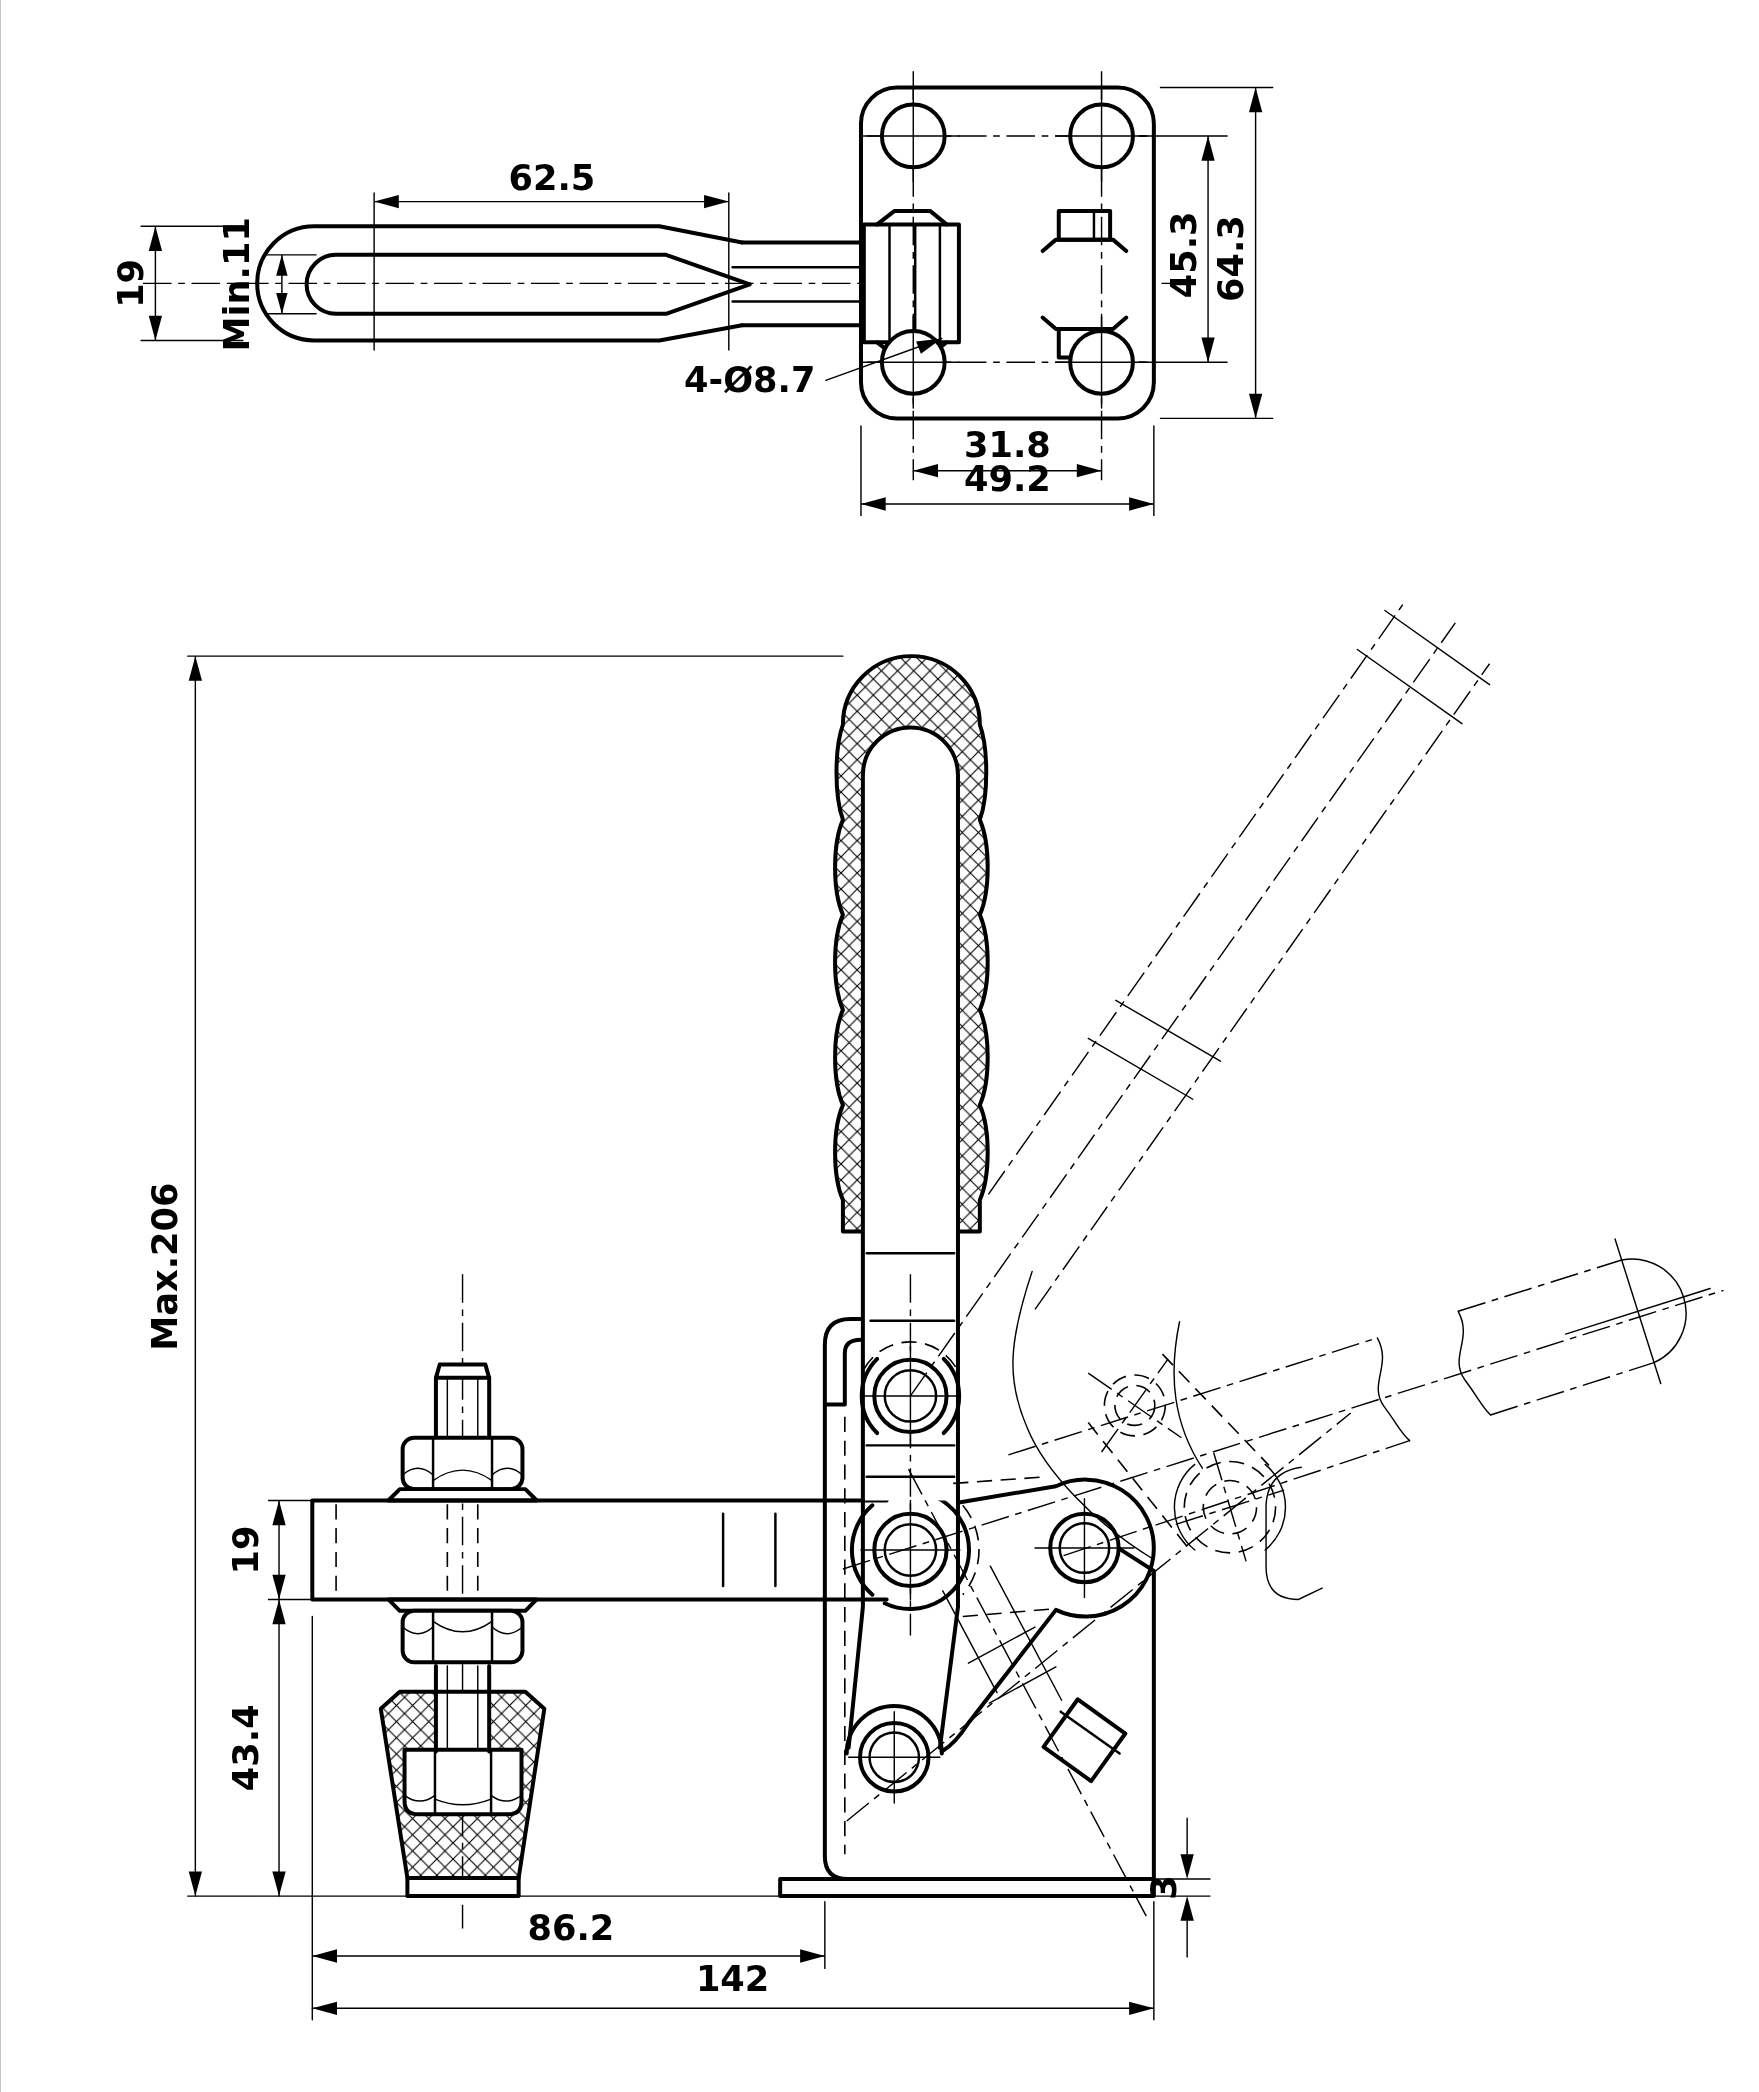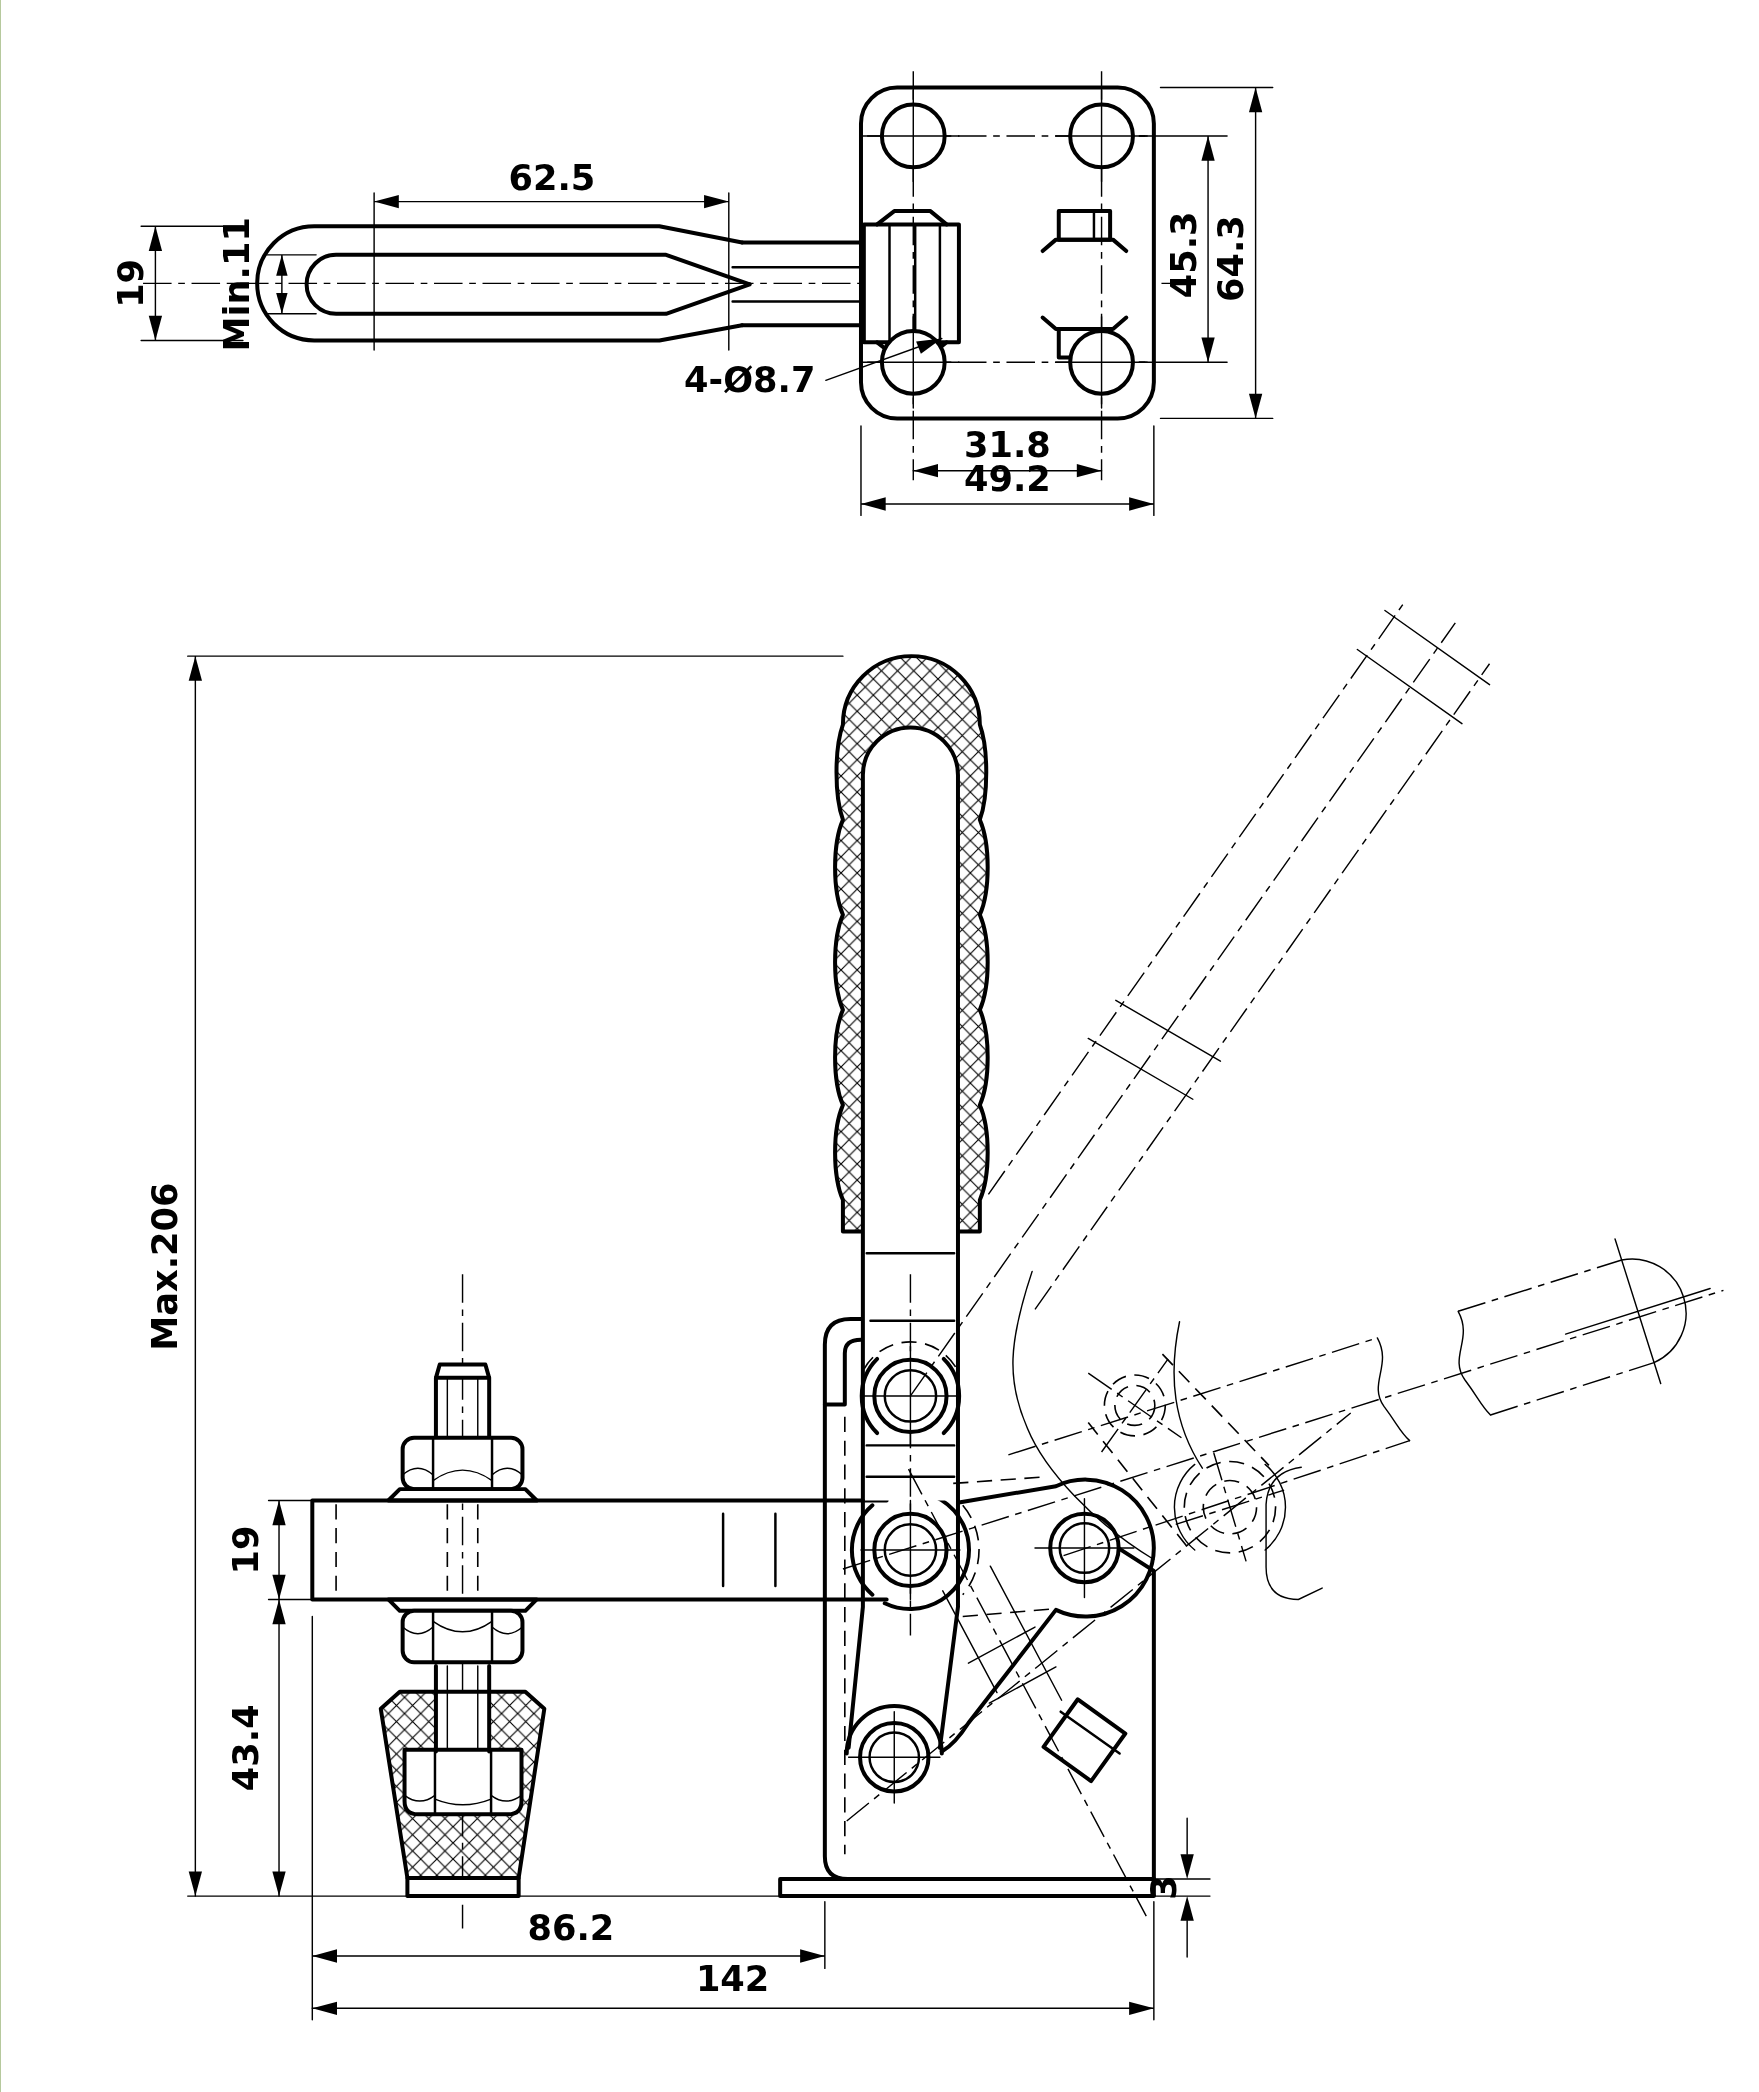--- a/index.html
+++ b/index.html
@@ -1,16 +1,16 @@
 <!DOCTYPE html>
 <html style="font-size:15px"><head>
 <meta charset="utf-8">
 <style>
   html,body{margin:0;padding:0;background:#ffffff;}
-  .stage{position:relative;width:1411px;height:2092px;background:#4d7c0f;font-family:"DejaVu Sans",sans-serif;}
+  .stage{position:relative;width:1411px;height:2092px;background:#737373;font-family:"DejaVu Sans",sans-serif;}
   svg{position:absolute;left:0;top:0;}
   .b{stroke:#000;stroke-width:4.2;fill:none;stroke-linejoin:round;stroke-linecap:round;}
   .m{stroke:#000;stroke-width:2.6;fill:none;stroke-linecap:round;}
   .t{stroke:#000;stroke-width:1.5;fill:none;stroke-linecap:round;}
   .dd{stroke:#000;stroke-width:1.5;fill:none;stroke-dasharray:30 7 7 7;}
   .hd{stroke:#000;stroke-width:1.7;fill:none;stroke-dasharray:16 9;}
   .wf{fill:#ffffff;}
   .hatch{fill:url(#xh);}
   .arr{fill:#000;stroke:none;}
   text.dim{font-family:"DejaVu Sans",sans-serif;font-weight:bold;font-size:37px;fill:#000;}

